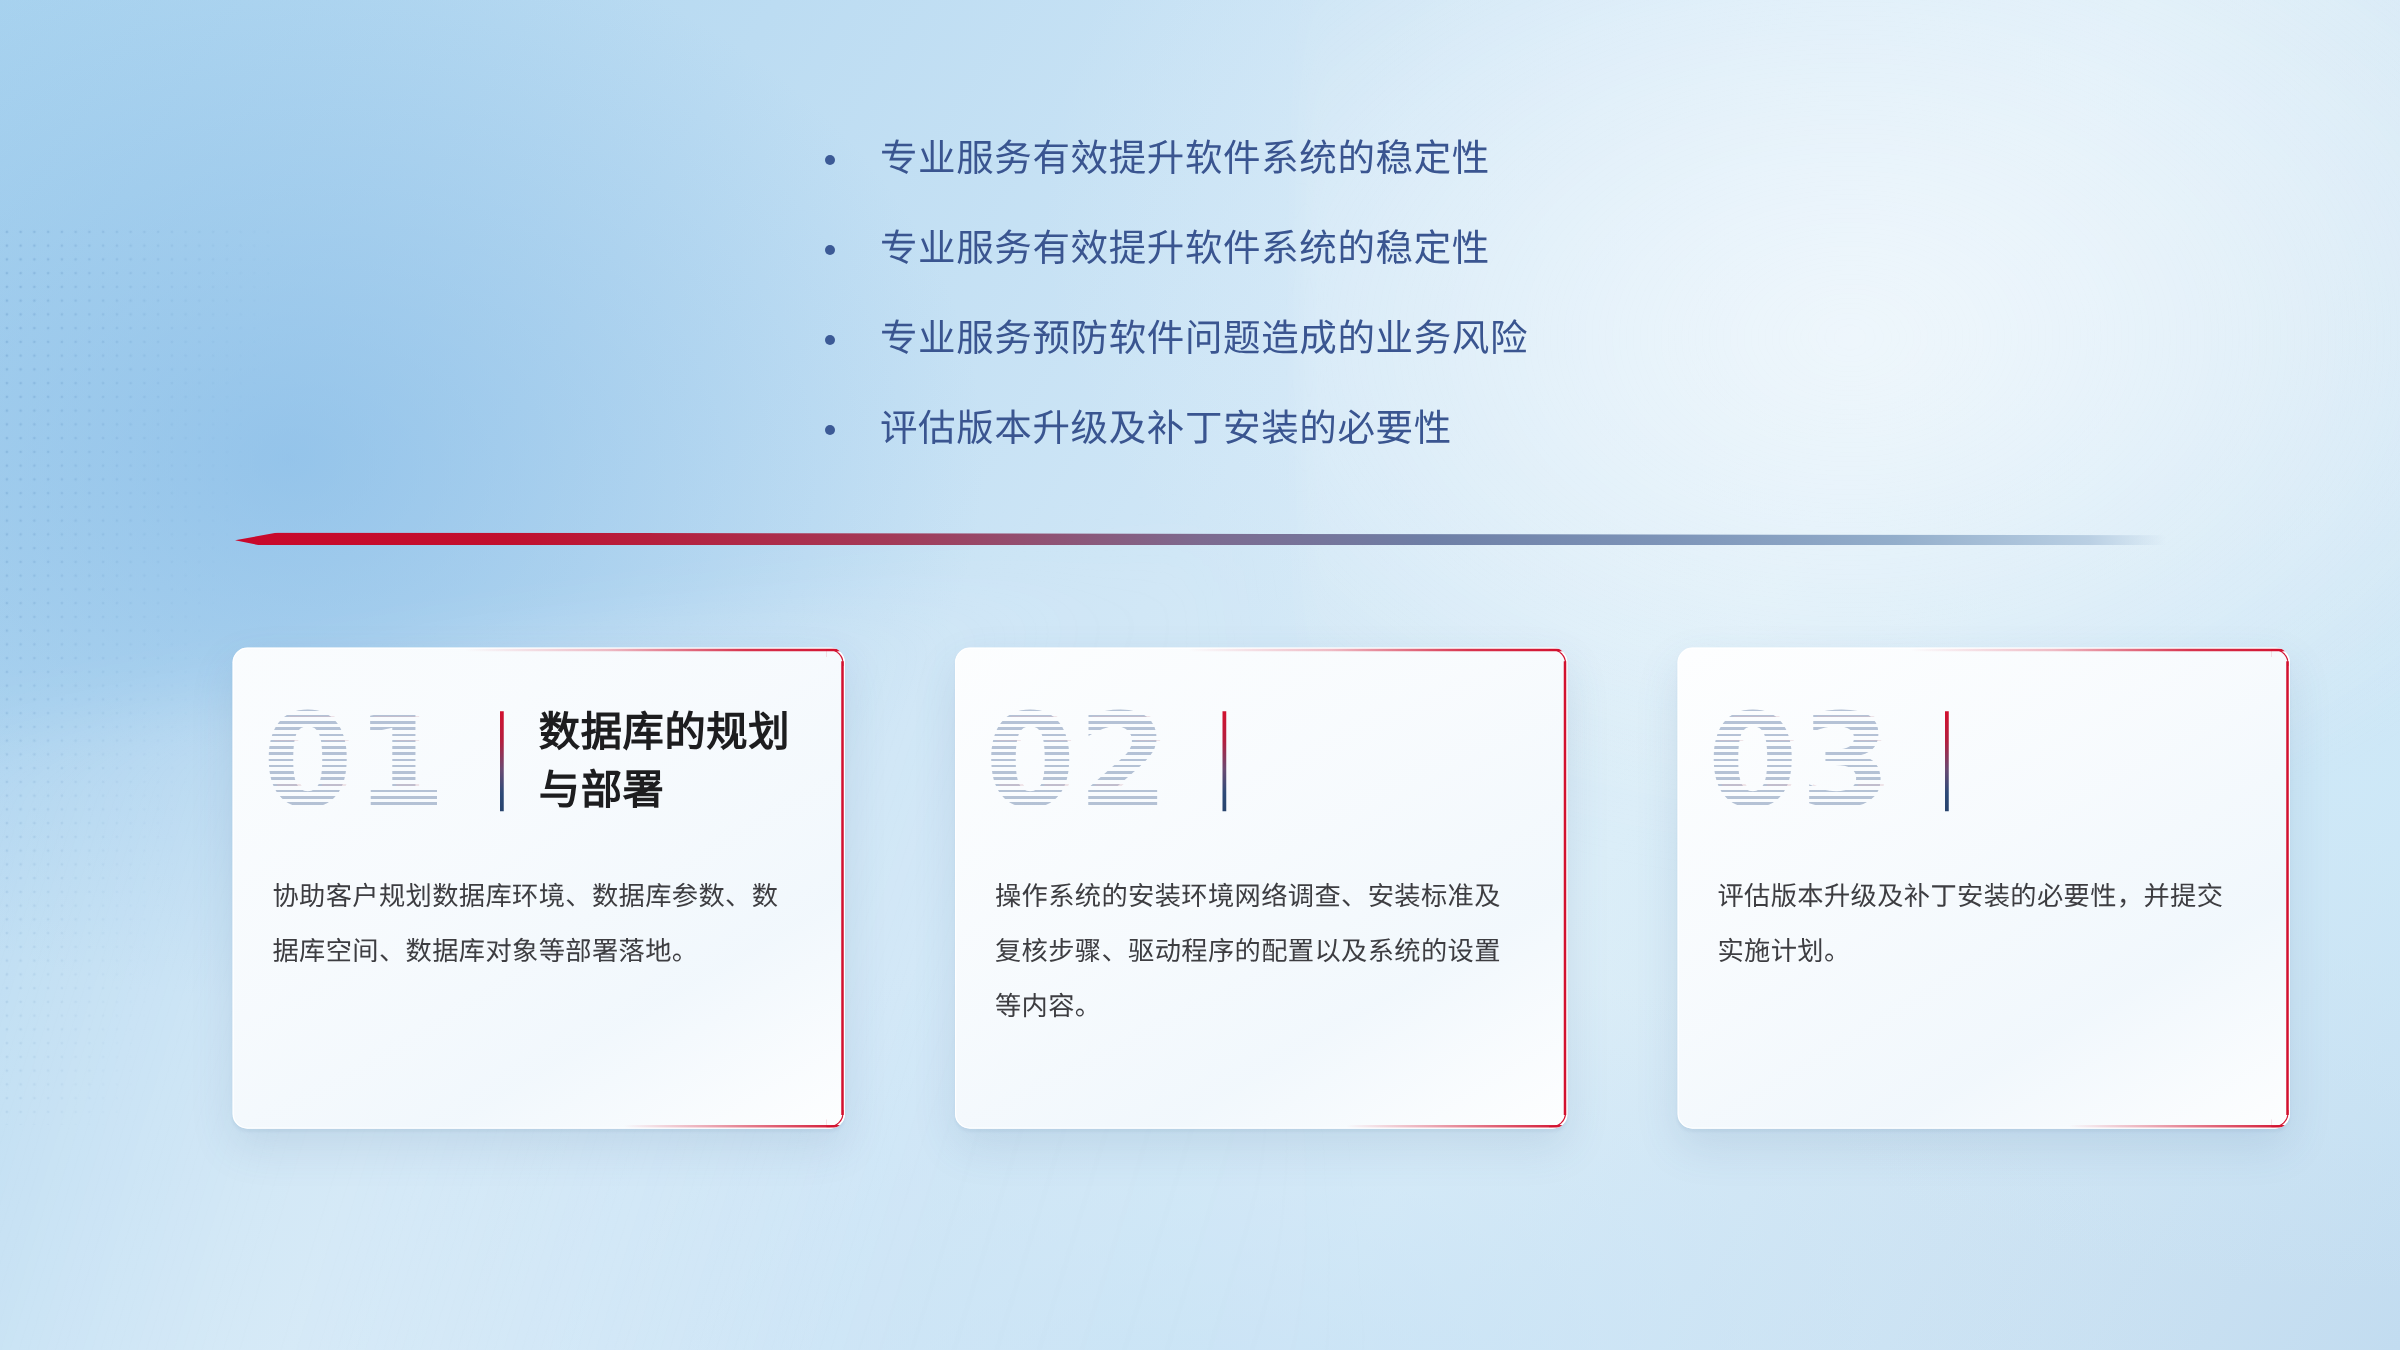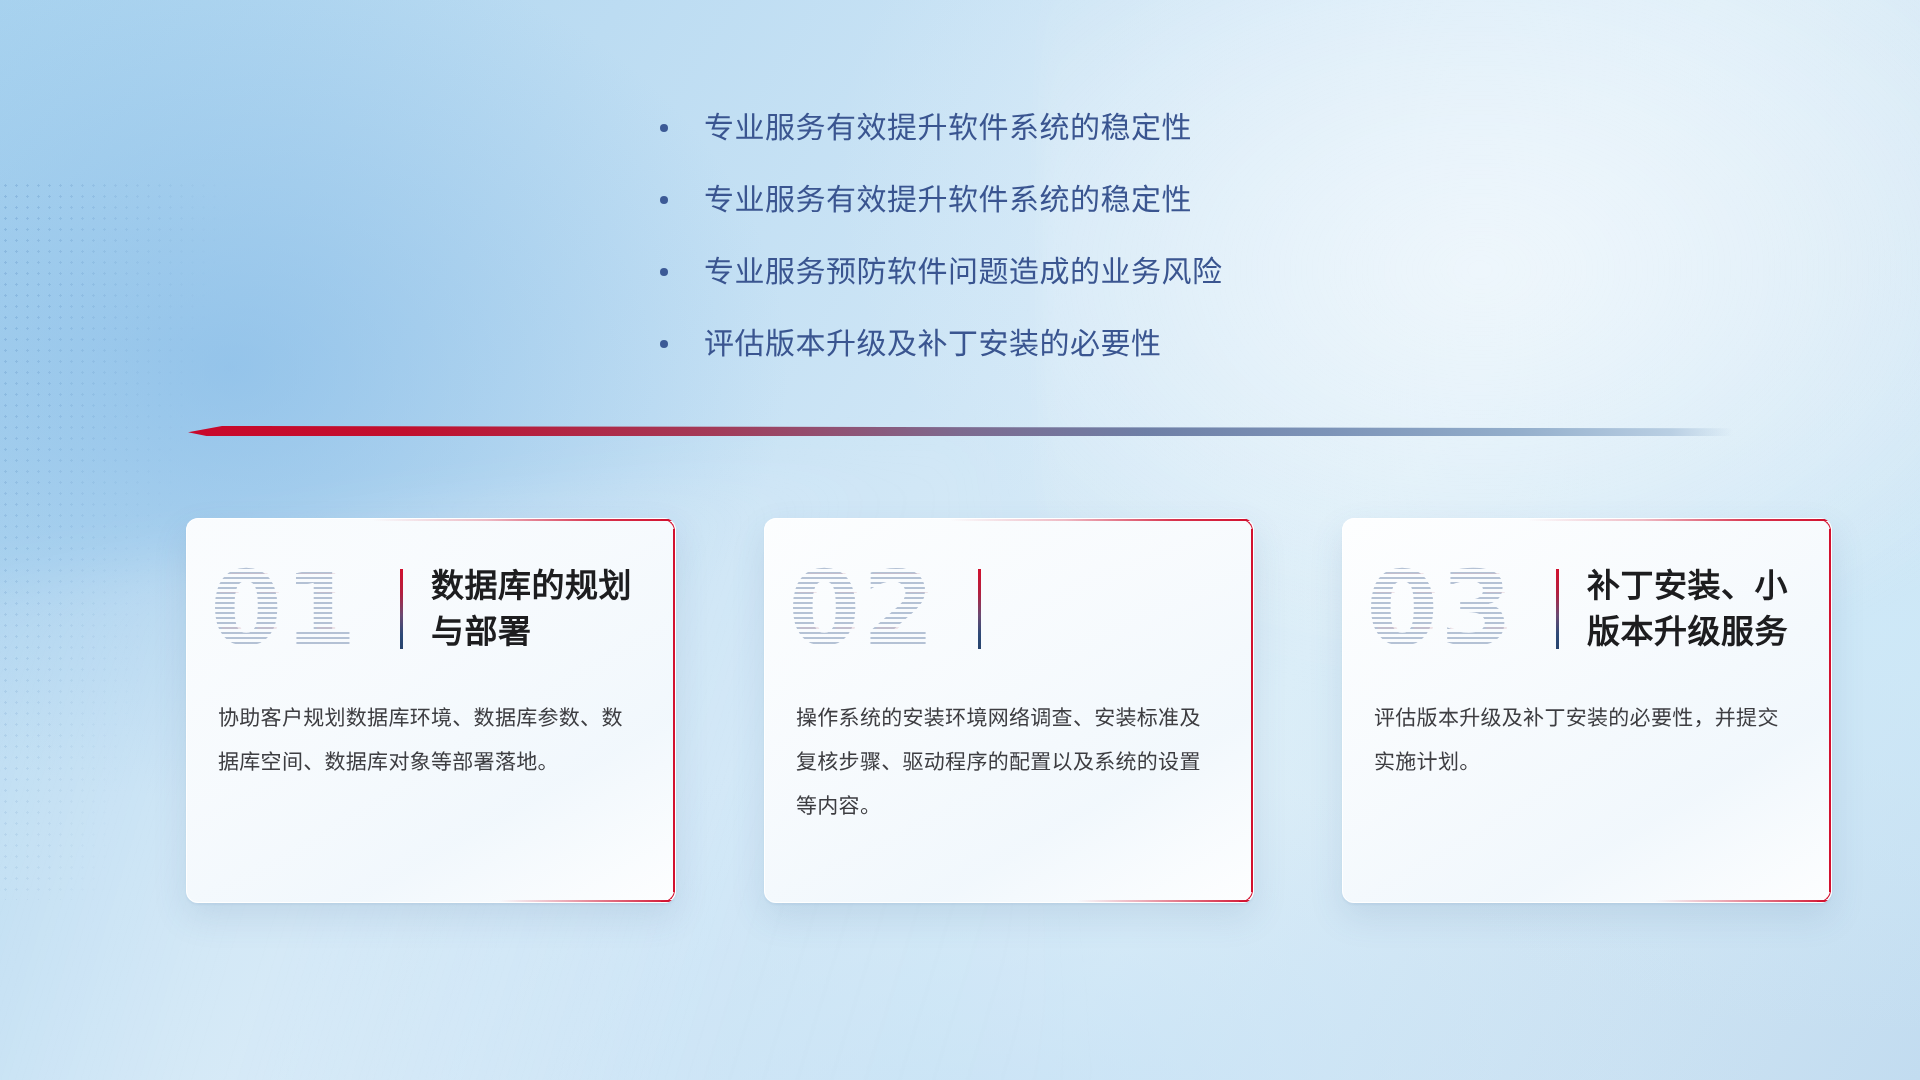--- a/index.html
+++ b/index.html
@@ -315,20 +315,19 @@
       <div class="card-accent">
         <span class="edge-top"></span>
         <span class="edge-right"></span>
         <span class="edge-bottom"></span>
         <span class="corner-tr"></span>
         <span class="corner-br"></span>
       </div>
       <div class="card-head">
         <span class="ghost-num" data-ghost="03">03</span>
         <span class="head-rule"></span>
-        <span class="card-title">补丁安装、小版本升级服务</span>
       </div>
       <div class="card-body">评估版本升级及补丁安装的必要性，并提交实施计划。</div>
     </div>
 
   </div>
 
 </div>
 
 </body></html>

